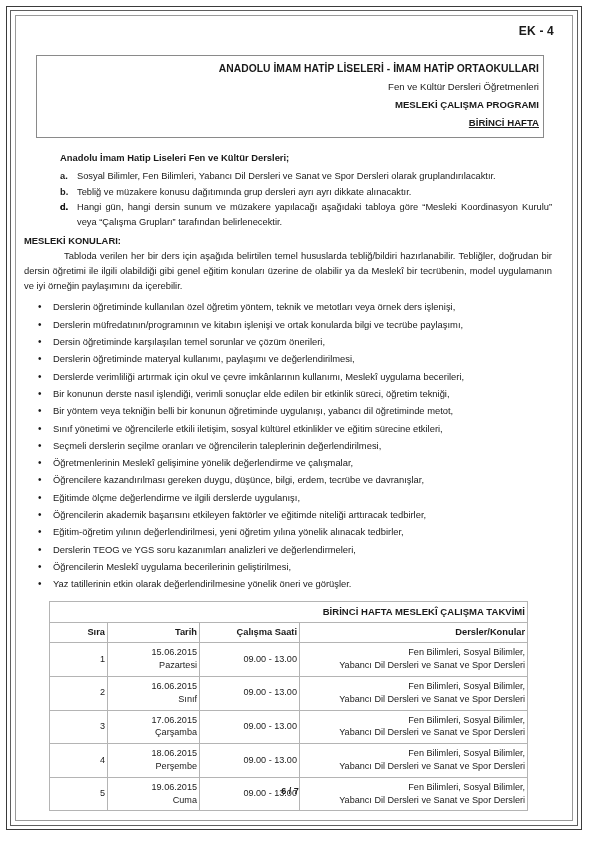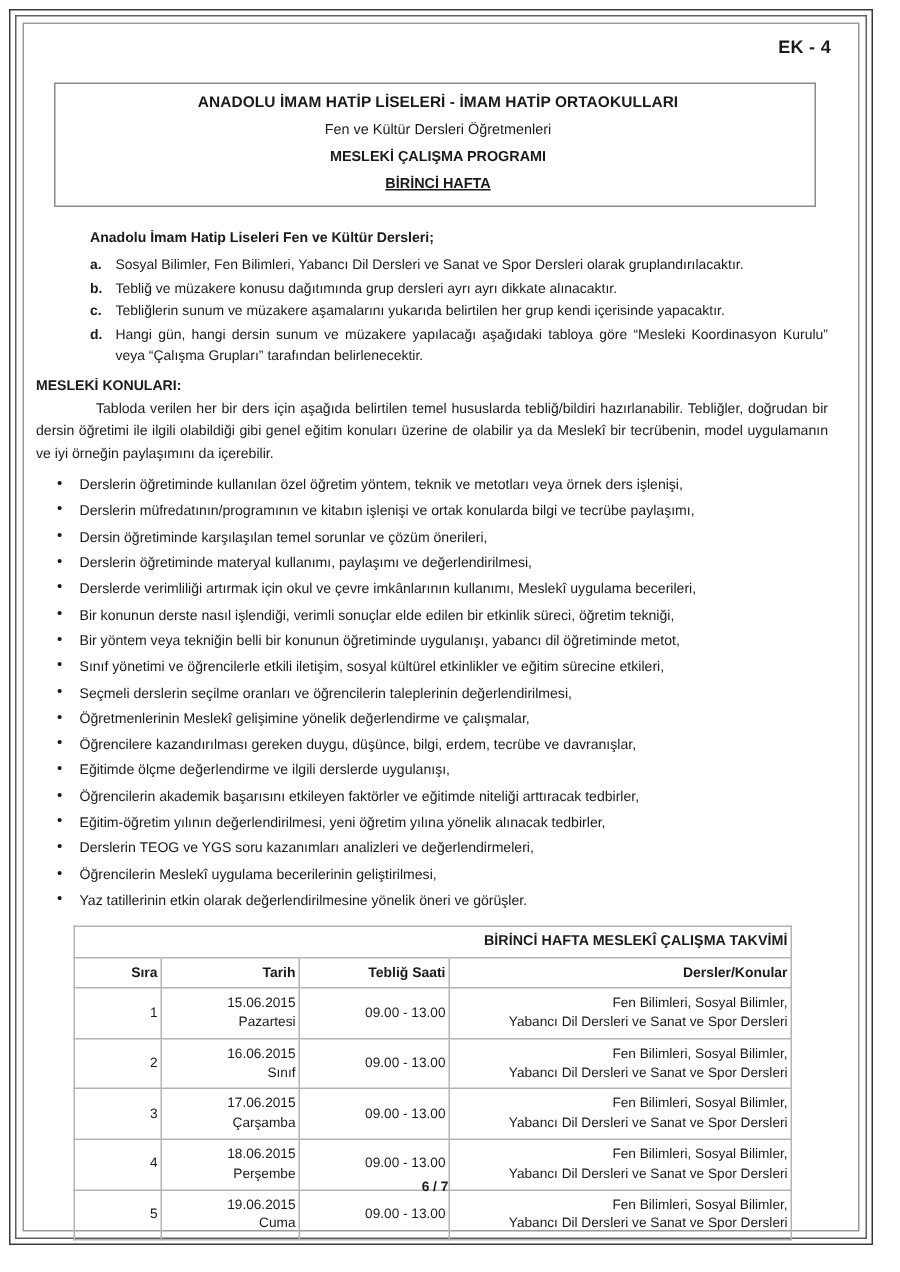--- a/index.html
+++ b/index.html
@@ -58,21 +58,21 @@
     font-weight: bold;
     letter-spacing: .2px;
     padding-right: 4px;
     margin-bottom: 17px;
   }
 
   
   .title-box {
     border: 1px solid #8a8a8a;
     padding: 7px 4px 9px 8px;
-    text-align: center;
+    text-align: right;
     margin: 0 14px 0 14px;
   }
   .title-line1 {
     font-size: 10.3px;
     font-weight: bold;
     letter-spacing: .05px;
     margin-bottom: 7px;
   }
   .title-line2 {
     font-size: 9.6px;
@@ -225,21 +225,20 @@
       <li>
         <span class="marker">a.</span>
         <span>Sosyal Bilimler, Fen Bilimleri,  Yabancı Dil Dersleri ve Sanat ve Spor Dersleri olarak gruplandırılacaktır.</span>
       </li>
       <li>
         <span class="marker">b.</span>
         <span>Tebliğ ve müzakere konusu dağıtımında grup dersleri ayrı ayrı dikkate alınacaktır.</span>
       </li>
       <li>
         <span class="marker">c.</span>
-        <span>Tebliğlerin sunum ve müzakere aşamalarını yukarıda belirtilen her grup kendi içerisinde yapacaktır.</span>
       </li>
       <li>
         <span class="marker">d.</span>
         <span>Hangi gün, hangi dersin sunum ve müzakere yapılacağı aşağıdaki tabloya göre “Mesleki Koordinasyon Kurulu” veya “Çalışma Grupları” tarafından belirlenecektir.</span>
       </li>
     </ol>
 
     <div class="section-heading">MESLEKİ KONULARI:</div>
 
     <p class="para">Tabloda verilen her bir ders için aşağıda belirtilen temel hususlarda tebliğ/bildiri hazırlanabilir. Tebliğler, doğrudan bir dersin öğretimi ile ilgili olabildiği gibi genel eğitim konuları üzerine de olabilir ya da Meslekî bir tecrübenin, model uygulamanın ve iyi örneğin paylaşımını da içerebilir.</p>
@@ -272,21 +271,21 @@
           <col style="width:100px">
           <col style="width:228px">
         </colgroup>
         <tbody>
           <tr>
             <td class="tbl-title" colspan="4">BİRİNCİ HAFTA MESLEKÎ ÇALIŞMA TAKVİMİ</td>
           </tr>
           <tr>
             <td class="col-head">Sıra</td>
             <td class="col-head">Tarih</td>
-            <td class="col-head">Tebliğ Saati</td>
+            <td class="col-head">Çalışma Saati</td>
             <td class="col-head">Dersler/Konular</td>
           </tr>
 
           <tr>
             <td class="cell cell-sira">1</td>
             <td class="cell two-line">
               <span>15.06.2015</span>
               <span>Pazartesi</span>
             </td>
             <td class="cell">09.00 - 13.00</td>

